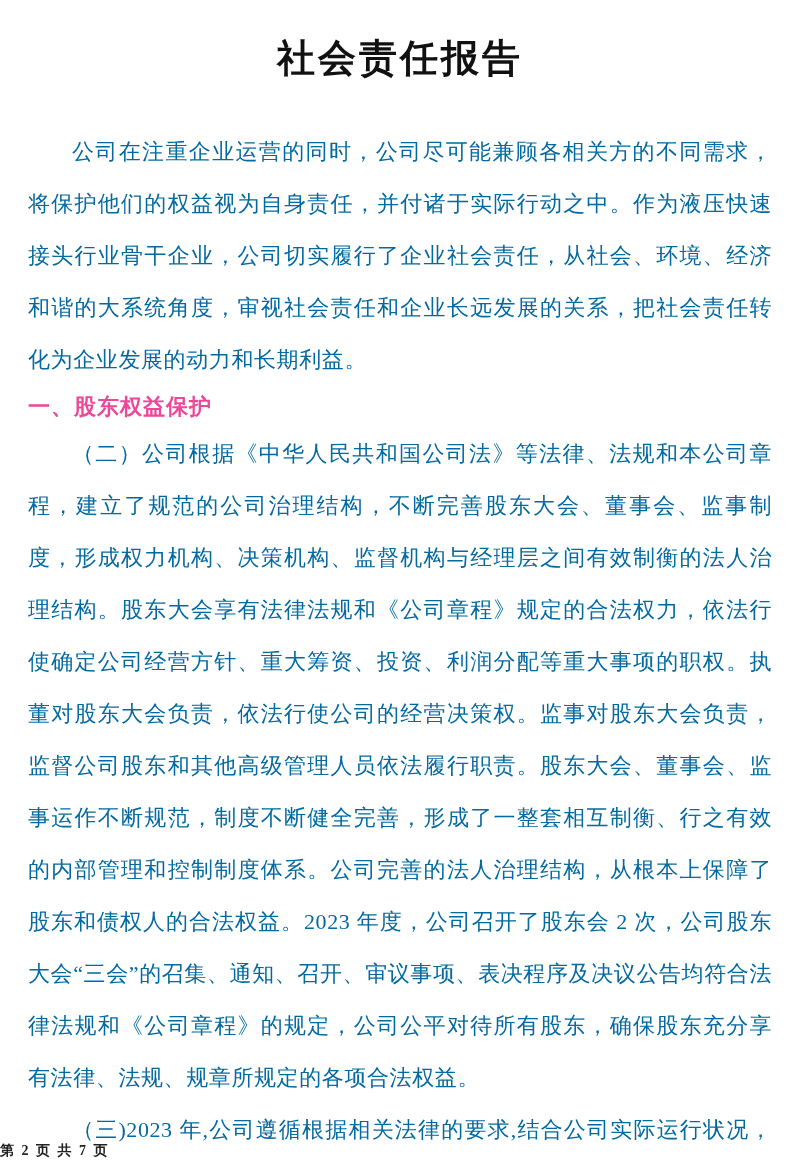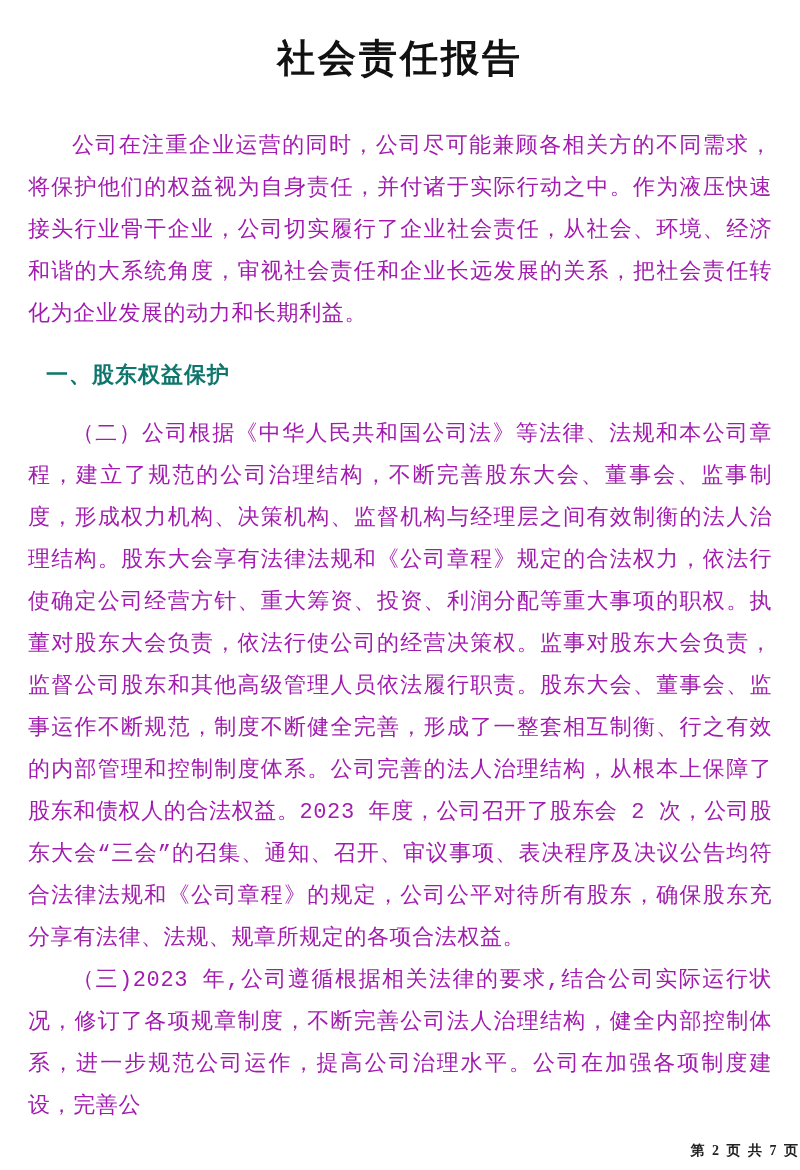--- a/index.html
+++ b/index.html
@@ -27,44 +27,43 @@
     font-size: 38px;
     line-height: 48px;
     font-weight: bold;
     text-align: center;
     letter-spacing: 3px;
     color: #111111;
   }
   .para {
     margin: 0;
     font-size: 22px;
-    line-height: 42px;
+    line-height: 52px;
     text-align: justify;
     text-justify: inter-ideograph;
     text-indent: 2em;
     letter-spacing: 0.6px;
-    color: #a21caf;
-    font-family: Liberation Mono, monospace;
+    color: #0369a1;
   }
   .section-heading {
-    margin: 18px;
+    margin: 0;
     font-size: 22px;
     line-height: 42px;
     font-weight: bold;
     text-align: left;
     text-indent: 0;
     letter-spacing: 1px;
-    color: #0f766e;
+    color: #ec4899;
   }
   .page-footer {
     position: absolute;
     left: 0;
     bottom: 10px;
     width: 100%;
-    text-align: right;
+    text-align: left;
     font-size: 14px;
     line-height: 18px;
     font-weight: bold;
     letter-spacing: 2px;
     color: #222222;
   }
 </style>
 </head>
 <body>
 

